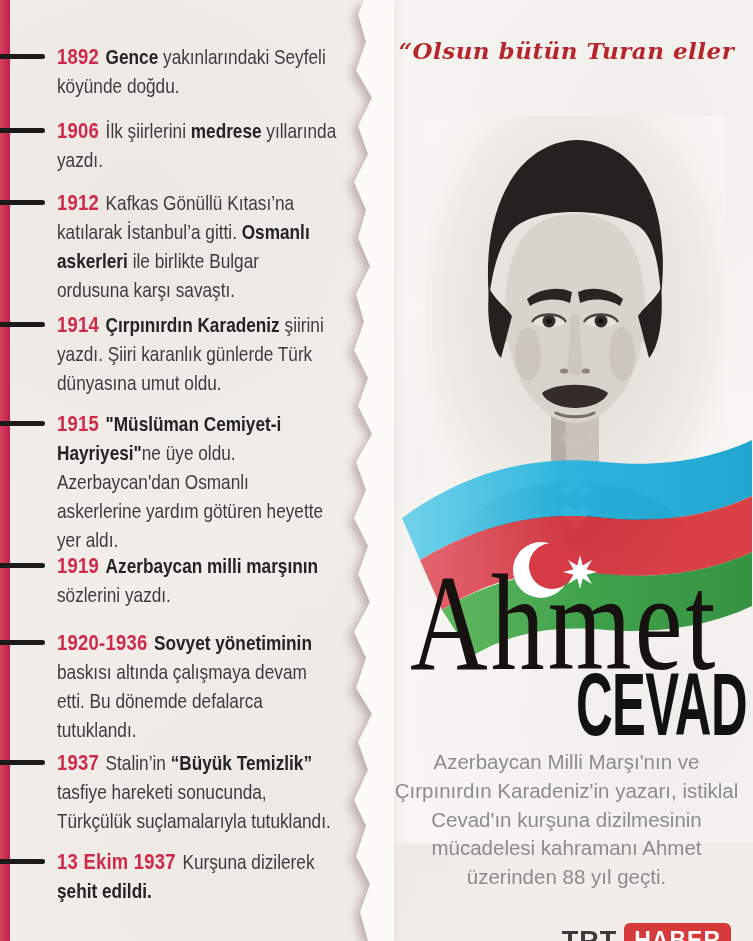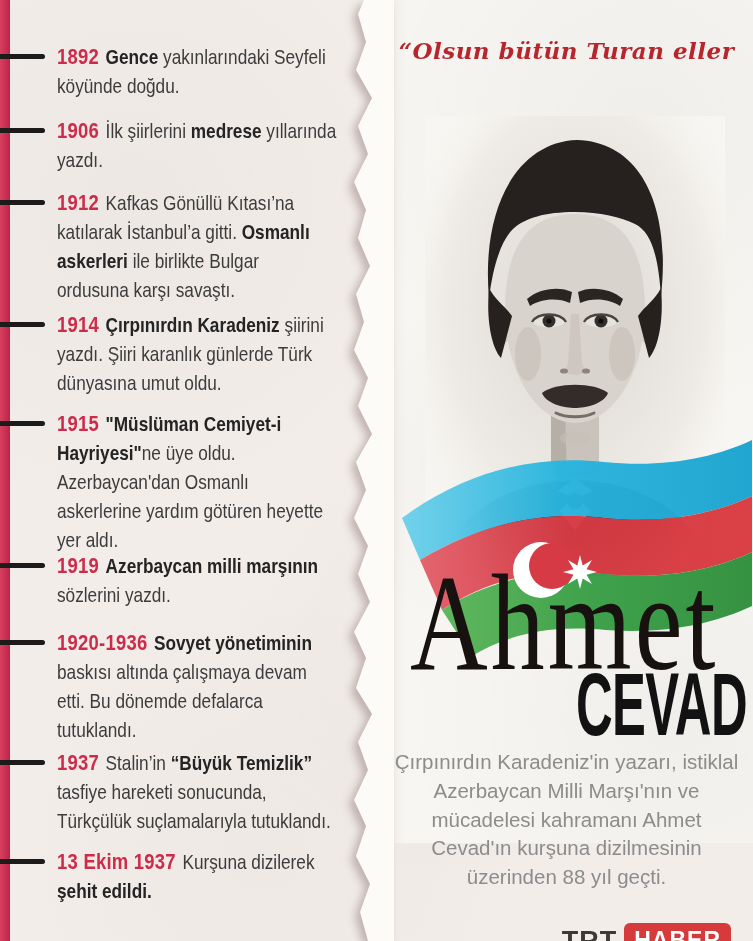--- a/index.html
+++ b/index.html
@@ -180,24 +180,24 @@
       </g>
       <polygon fill="#ffffff" points="203,162 192.5,164.7 198,174 188.7,168.5 186,179 183.3,168.5 174,174 179.5,164.7 169,162 179.5,159.3 174,150 183.3,155.5 186,145 188.7,155.5 198,150 192.5,159.3"></polygon>
     </svg>
 
     <div class="name-first">Ahmet</div>
     <div class="label">
     </div>
     <div class="name-last">CEVAD</div>
 
     <div class="desc">
+        <div>Azerbaycan Milli Marşı'nın ve</div>
         <div>Çırpınırdın Karadeniz'in yazarı, istiklal</div>
-        <div>Azerbaycan Milli Marşı'nın ve</div>
+        <div>Cevad'ın kurşuna dizilmesinin</div>
         <div>mücadelesi kahramanı Ahmet</div>
-        <div>Cevad'ın kurşuna dizilmesinin</div>
         <div>üzerinden 88 yıl geçti.</div>
       </div>
 
     <div class="logo">
       <span class="logo-trt">TRT</span>
       <span class="logo-haber">HABER</span>
     </div>
   </div>
 </div>
 

